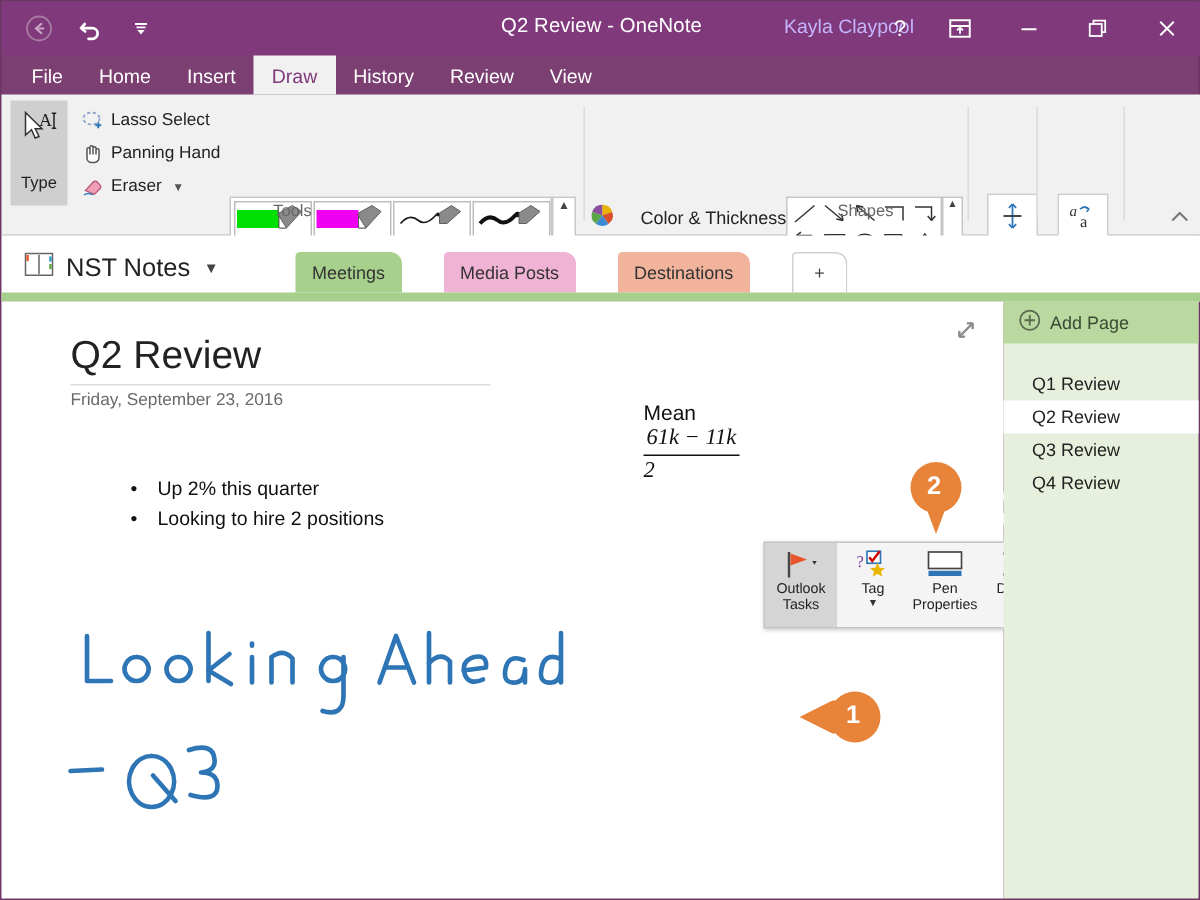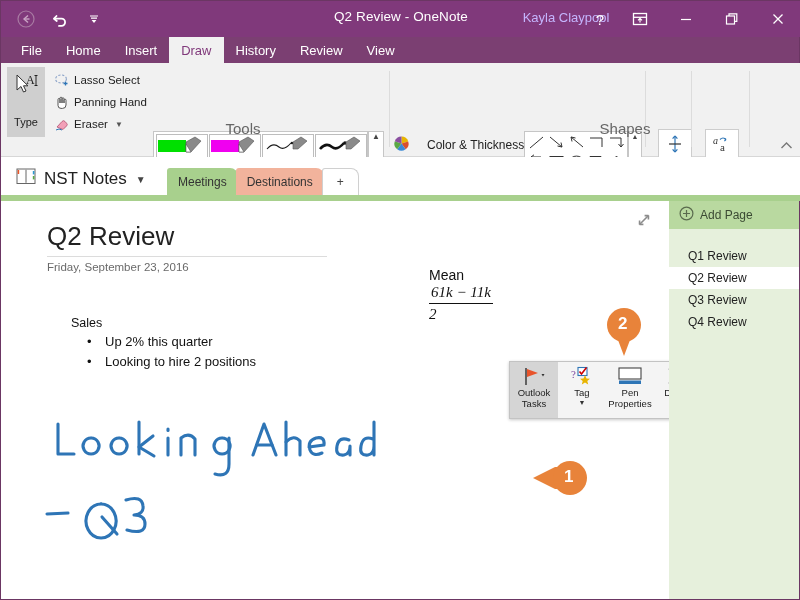--- a/index.html
+++ b/index.html
@@ -54,22 +54,22 @@
   }
   .rtab.active { background: #f1f1f1; color: #80397b; }
 
   
   .ribbon {
     position: absolute; left: 0; top: 62px; width: 800px; height: 94px;
     background: #f1f1f1; border-bottom: 1px solid #d7d7d7;
   }
   .grp { position: absolute; top: 0; height: 94px; }
   .grp-label {
-    position: absolute; bottom: 20px; width: 100%; text-align: center;
-    font-size: 15px; color: #666; margin-left: 48px;
+    position: absolute; bottom: 10px; width: 100%; text-align: center;
+    font-size: 11px; color: #666;
   }
   .grp-sep { position: absolute; top: 8px; width: 1px; height: 76px; background: #dcdcdc; }
 
   
   .type-btn {
     position: absolute; left: 6px; top: 4px; width: 38px; height: 70px;
     background: #cfcfcf; display: flex; flex-direction: column;
     align-items: center; justify-content: flex-start; padding-top: 5px;
   }
   .type-btn .lbl { font-size: 11px; color: #222; margin-top: 20px; }
@@ -141,21 +141,21 @@
   }
   .nb-name {
     position: absolute; left: 14px; top: 10px; display: flex; align-items: center; gap: 7px;
     font-size: 17px; color: #222;
   }
   .nb-caret { font-size: 10px; color: #444; margin-left: 2px; }
   .sectabs { position: absolute; left: 166px; top: 11px; display: flex; align-items: flex-end; }
   .sectab {
     height: 27px; padding: 0 11px; display: flex; align-items: center;
     font-size: 12px; color: #333; margin-right: -2px;
-    border-radius: 3px 8px 0 0; position: relative;
+    border-radius: 3px 8px 0 0; position: relative; margin-left: 30px;
   }
   .sectab.t0 { background: #a8d08d; }
   .sectab.t1 { background: #f0b3d4; }
   .sectab.t2 { background: #f2b39c; }
   .sectab.plus { background: #fff; border: 1px solid #d0d0d0; border-bottom: none; padding: 0 14px; color: #444; }
   .greenline { position: absolute; left: 0; top: 194px; width: 800px; height: 6px; background: #a8d08d; }
   .searchbox {
     position: absolute; right: 12px; top: 171px; width: 186px; height: 22px;
     border: 1px solid #b9b9b9; background: #fff; display: flex; align-items: center;
     padding: 0 5px; font-size: 11.5px; color: #555;
@@ -561,20 +561,21 @@
             <rect x="2.6" y="3" width="1.6" height="4" fill="#e8572b"></rect>
             <rect x="17.8" y="4" width="1.6" height="3.4" fill="#2e9ad0"></rect>
             <rect x="17.8" y="9" width="1.6" height="3.4" fill="#5aa845"></rect>
           </svg>
       </span>
       <span>NST Notes</span>
       <span class="nb-caret">▼</span>
     </div>
     <div class="sectabs">
       <div class="sectab t0">Meetings</div>
+      <div class="sectab t1">Media Posts</div>
       <div class="sectab t2">Destinations</div>
       <div class="sectab plus">+</div>
     </div>
     <div class="searchbox">
       <span class="sfill">Search (Ctrl+E)</span>
       <span>
         <svg width="14" height="14" viewBox="0 0 14 14">
             <circle cx="6" cy="6" r="4" fill="none" stroke="#2e75b6" stroke-width="1.3"></circle>
             <path d="M9 9 L13 13" stroke="#2e75b6" stroke-width="1.5"></path>
           </svg>
@@ -592,21 +593,20 @@
           <path d="M12.5 3.5 L8.6 3.6 M12.5 3.5 L12.4 7.4" stroke="#8c8c8c" stroke-width="1.6" fill="none"></path>
           <path d="M3.5 12.5 L7.4 12.4 M3.5 12.5 L3.6 8.6" stroke="#8c8c8c" stroke-width="1.6" fill="none"></path>
         </svg>
     </div>
 
     <div class="page-title">Q2 Review</div>
     <div class="title-rule"></div>
     <div class="page-date">Friday, September 23, 2016</div>
 
     <div class="sales-block">
-      <div class="hd">Sales</div>
       <ul>
         <li>Up 2% this quarter</li>
         <li>Looking to hire 2 positions</li>
       </ul>
     </div>
 
     <div class="math">
       <div class="mean">Mean</div>
       <div class="frac">
         <div class="num">61k − 11k</div>

